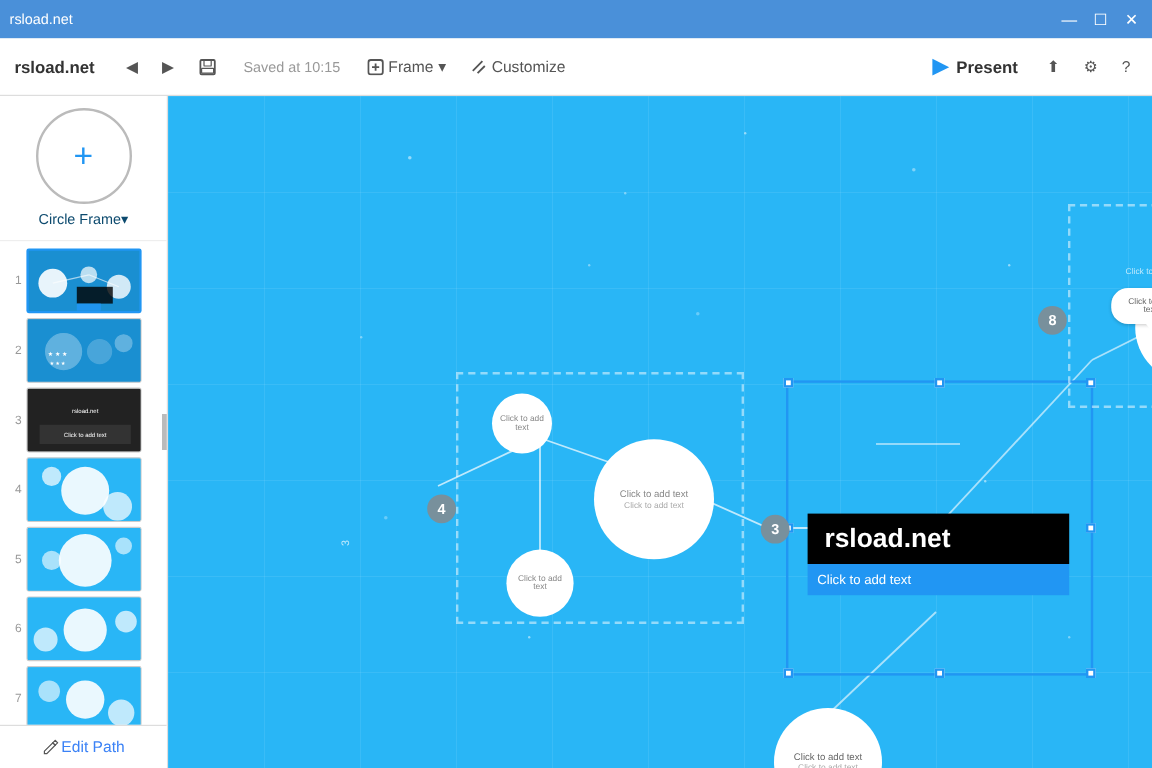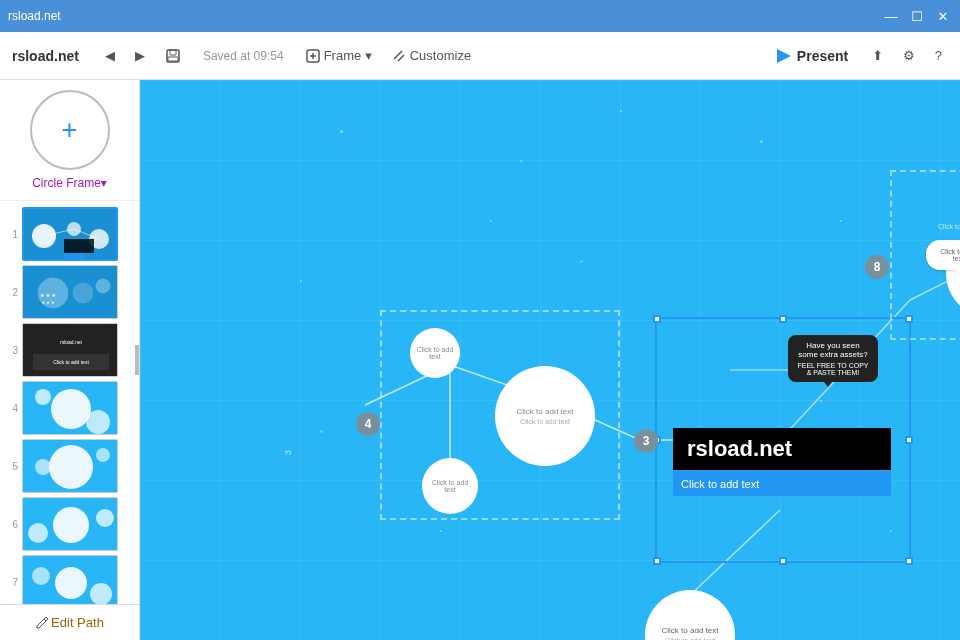--- a/index.html
+++ b/index.html
@@ -108,21 +108,21 @@
       display: flex; align-items: center; justify-content: center;
       margin-bottom: 6px;
     }
     .circle-plus {
       font-size: 28px;
       color: #2196F3;
       line-height: 1;
     }
     .circle-frame-label {
       font-size: 12px;
-      color: #a21caf;
+      color: #0c4a6e;
       display: flex; align-items: center; gap: 0;
     }
 
     
     .slides-panel {
       flex: 1;
       overflow-y: auto;
       padding: 4px 0;
     }
     .slide-item {
@@ -232,21 +232,21 @@
       position: absolute;
       bottom: 0;
       left: 0;
       right: 0;
       height: 36px;
       background: #fff;
       border-top: 1px solid #ddd;
       display: flex; align-items: center; justify-content: center;
       gap: 2px;
       font-size: 13px;
-      color: #a16207;
+      color: #3b82f6;
       cursor: pointer;
       z-index: 20;
     }
 
     
     .collapse-handle {
       position: absolute;
       right: -10px;
       top: 50%;
       transform: translateY(-50%);
@@ -295,21 +295,21 @@
   <span class="toolbar-brand">rsload.net</span>
   <button class="toolbar-btn">◀</button>
   <button class="toolbar-btn">▶</button>
   <button class="toolbar-btn">
     <svg width="16" height="16" viewBox="0 0 16 16" fill="none" xmlns="http://www.w3.org/2000/svg">
       <rect x="2" y="2" width="12" height="12" rx="1" stroke="#555" stroke-width="1.5" fill="none"></rect>
       <rect x="5" y="2" width="6" height="5" rx="0.5" stroke="#555" stroke-width="1" fill="none"></rect>
       <rect x="3" y="9" width="10" height="4" rx="0.5" stroke="#555" stroke-width="1" fill="none"></rect>
     </svg>
   </button>
-  <span class="toolbar-saved">Saved at 09:54</span>
+  <span class="toolbar-saved">Saved at 10:15</span>
   <button class="toolbar-btn">
     <svg width="14" height="14" viewBox="0 0 14 14">
         <rect x="1" y="1" width="12" height="12" rx="2" stroke="#555" stroke-width="1.5" fill="none"></rect>
         <path d="M7 4v6M4 7h6" stroke="#555" stroke-width="1.5"></path>
       </svg>
     <span>Frame</span> ▾
   </button>
   <button class="toolbar-btn">
     <svg width="14" height="14" viewBox="0 0 14 14">
         <path d="M2 10L10 2M6 12l6-6" stroke="#555" stroke-width="1.5"></path>
@@ -520,25 +520,20 @@
       <span class="canvas-circle-text" style="font-size:7px;color:#888;">Click to add text</span>
     </div>
 
     <div class="canvas-circle" style="left:355px;top:286px;width:100px;height:100px;">
       <div style="text-align:center;">
         <div style="font-size:8px;color:#888;">Click to add text</div>
         <div style="font-size:7px;color:#aaa;margin-top:2px;">Click to add text</div>
       </div>
     </div>
 
-    <div style="position:absolute;left:648px;top:255px;background:#222;color:white;border-radius:8px;padding:6px 8px;font-size:8px;text-align:center;max-width:90px;z-index:5;">
-      <div>Have you seen some extra assets?</div>
-      <div style="margin-top:3px;font-size:7px;">FEEL FREE TO COPY &amp; PASTE THEM!</div>
-      <div style="position:absolute;bottom:-5px;left:40%;width:0;height:0;border-left:4px solid transparent;border-right:4px solid transparent;border-top:5px solid #222;"></div>
-    </div>
 
 
     <div style="position:absolute;left:533px;top:348px;width:218px;z-index:6;">
       <div style="background:black;padding:8px 14px;">
         <span style="font-size:22px;font-weight:bold;color:white;">rsload.net</span>
       </div>
       <div style="background:#2196F3;padding:4px 8px;cursor:pointer;">
         <span style="font-size:11px;color:white;">Click to add text</span>
       </div>
     </div>

